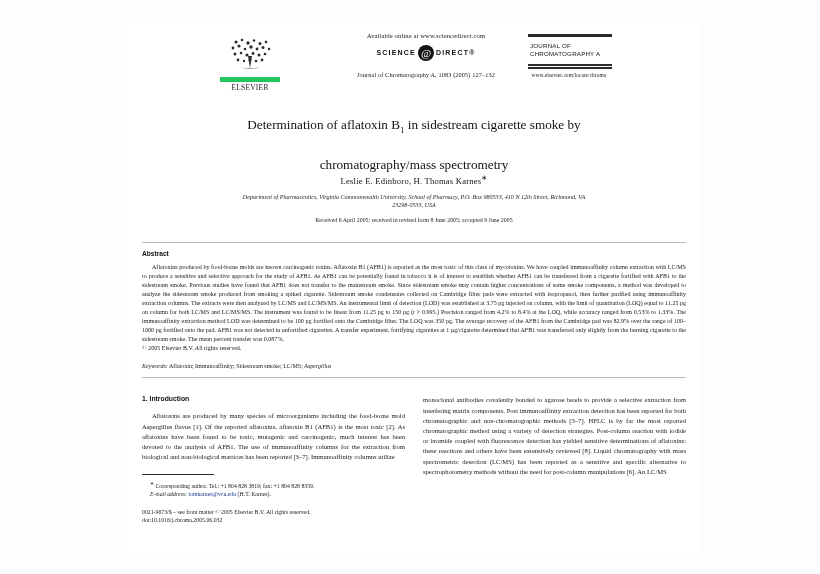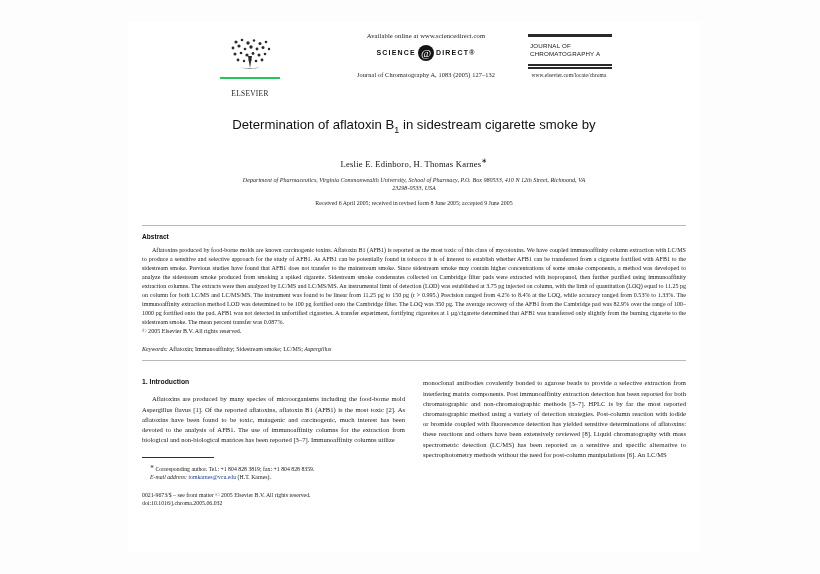--- a/index.html
+++ b/index.html
@@ -47,22 +47,22 @@
     height: 40px;
     margin: 0 auto;
     display: block;
   }
   .elsevier-word {
     font-family: "Liberation Serif", serif;
     font-size: 7.4px;
     letter-spacing: 0.3px;
     color: #1d1d1d;
     margin-top: 1px;
-    border-top: 2px solid #22c55e;
-    padding-top: 10px;
+    border-top: 5px solid #22c55e;
+    padding-top: 1px;
   }
   .sd-block {
     position: absolute;
     left: 198px;
     top: 0px;
     width: 200px;
     text-align: center;
   }
   .sd-avail {
     font-family: "Liberation Serif", serif;
@@ -149,21 +149,21 @@
     letter-spacing: 0.1px;
   }
 
   
   .title-block {
     margin-top: 18px;
     text-align: center;
     padding: 0 40px;
   }
   .art-title {
-    font-family: Liberation Sans, sans-serif;
+    font-family: Liberation Serif, serif;
     font-size: 13.2px;
     line-height: 17px;
     color: #111;
     font-weight: normal;
     margin: 0;
   }
   .art-title sub {
     font-size: 9px;
   }
   .authors {
@@ -357,20 +357,21 @@
         <div class="jb-bar2"></div>
         <div class="jb-bar2"></div>
         <div class="jb-url">www.elsevier.com/locate/chroma</div>
       </div>
     </div>
 
     <div class="title-block">
       <h1 class="art-title">
         <span>Determination of aflatoxin B</span><sub>1</sub><span> in sidestream cigarette smoke by</span><br>
         <br>
+        <span>chromatography/mass spectrometry</span>
       </h1>
       <div class="authors">
         <span>Leslie E. Edinboro, H. Thomas Karnes</span><span class="star">∗</span>
       </div>
       <div class="affiliation">Department of Pharmaceutics, Virginia Commonwealth University, School of Pharmacy, P.O. Box 980533, 410 N 12th Street, Richmond, VA 23298-0533, USA</div>
       <div class="history">Received 6 April 2005; received in revised form 8 June 2005; accepted 9 June 2005</div>
     </div>
 
     <div class="abstract-wrap">
       <div class="rule"></div>

